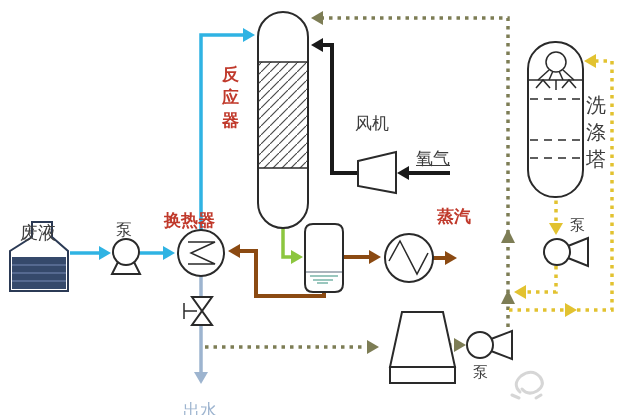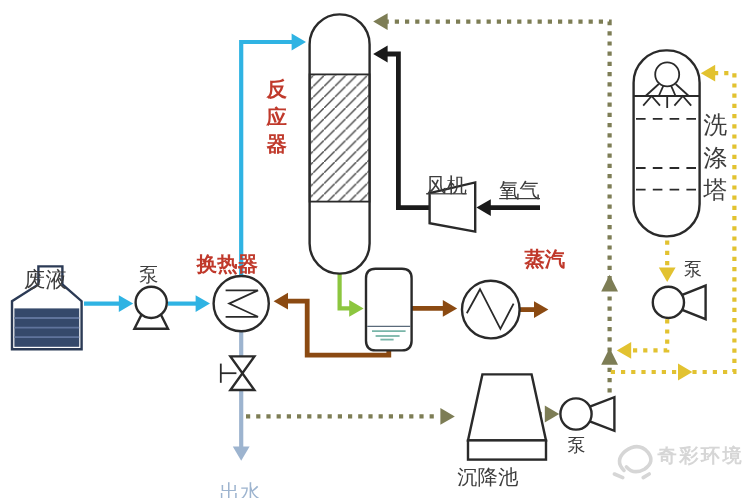--- a/index.html
+++ b/index.html
@@ -184,22 +184,20 @@
       <path class="wm" d="M520,392 q-8,-8 1,-16 q11,-8 19,1 q6,8 -3,14 q-9,5 -15,-2"></path>
       <path class="wm" d="M512,395 l7,3"></path>
       <path class="wm" d="M536,398 l5,-3"></path>
     </g>
   </svg>
 
   <div class="lbl big" style="left:20px;top:194px;">废液</div>
   <div class="lbl" style="left:116px;top:220px;font-size:16px;">泵</div>
   <div class="lbl red vert" style="left:222px;top:64px;">反应器</div>
   <div class="lbl red" style="left:164px;top:210px;">换热器</div>
-  <div class="lbl" style="left:355px;top:144px;text-decoration:underline;">风机</div>
+  <div class="lbl" style="left:355px;top:113px;">风机</div>
   <div class="lbl" style="left:416px;top:148px;text-decoration:underline;">氧气</div>
   <div class="lbl red" style="left:437px;top:206px;">蒸汽</div>
   <div class="lbl vert" style="left:586px;top:92px;font-size:20px;">洗涤塔</div>
   <div class="lbl small" style="left:570px;top:215px;">泵</div>
-  <div class="lbl" style="left:381px;top:387px;">沉降池</div>
   <div class="lbl small" style="left:473px;top:362px;">泵</div>
   <div class="lbl water" style="left:183px;top:368px;margin-top:32px;">出水</div>
-  <div class="lbl wmark" style="left:548px;top:371px;">奇彩环境</div>
 </div>
 
 </body></html>

